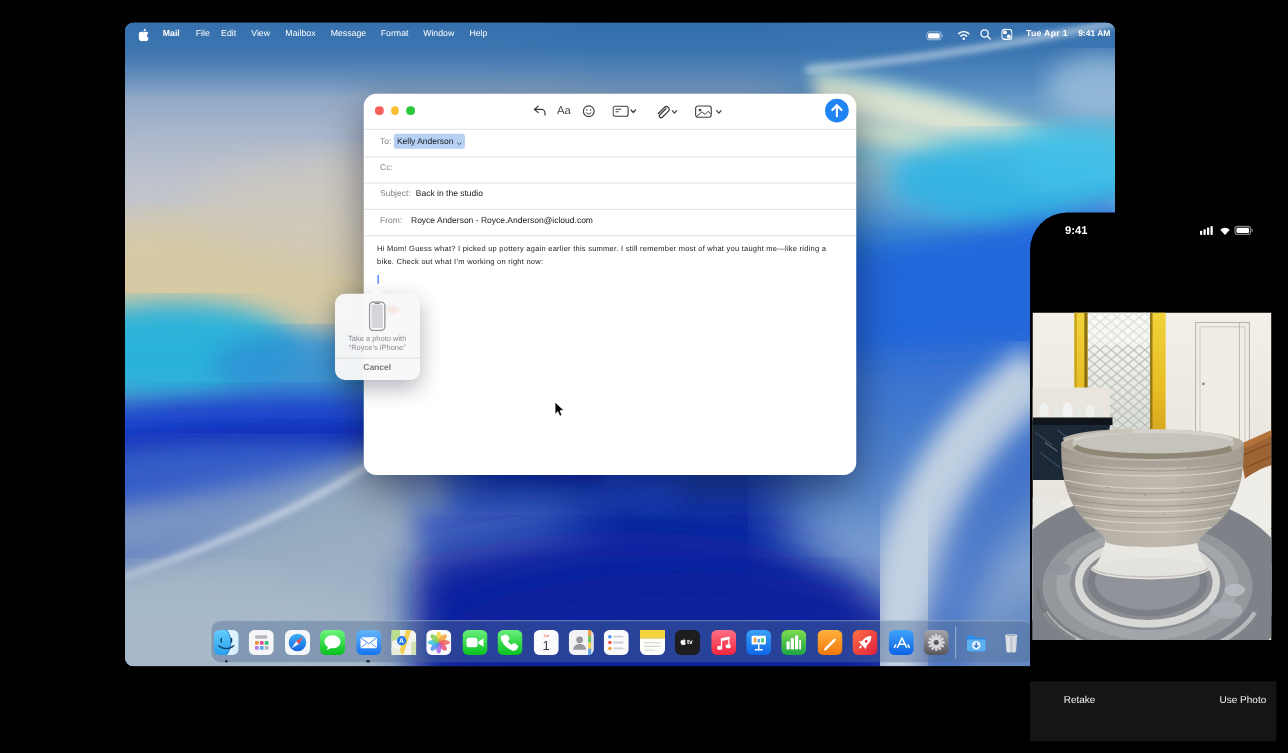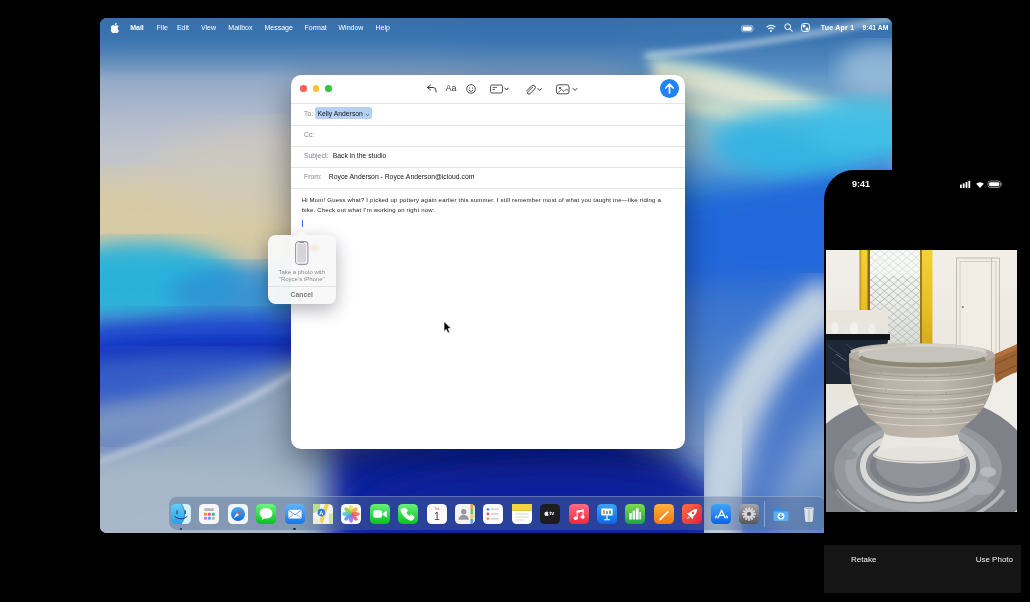--- a/index.html
+++ b/index.html
@@ -9,21 +9,21 @@
   #desktop { position:absolute; left:100px; top:18px; width:792px; height:515px;
     border-radius:7px; overflow:hidden; }
   #wall { position:absolute; left:0; top:0; }
 
   
   #menubar { position:absolute; left:0; top:0; width:100%; height:22px; color:#fff;
     font-size:7px; font-weight:bold; }
   #menubar span { position:absolute; top:6px; }
 
   
-  #mailwin { position:absolute; left:190.5px; top:57px; width:394.5px; height:374px;
+  #mailwin { position:absolute; left:190.5px; top:57px; width:394.5px; height:305px;
     background:#fff; border-radius:10px; box-shadow:0 12px 32px rgba(0,0,20,.45);
     overflow:hidden; }
   .tl { position:absolute; top:10.2px; width:6.6px; height:6.6px; border-radius:50%; }
   .sep { position:absolute; left:0; width:100%; height:1px; background:#e7e7e9; }
   .flabel { position:absolute; left:13.5px; font-size:6.8px; color:#84848a; }
   .fval { position:absolute; font-size:6.8px; color:#161618; }
   .ticon { position:absolute; top:8.5px; }
   #body-text { position:absolute; left:11.2px; top:119.8px; width:361px;
     font-size:6px; line-height:10px; color:#1c1c1e; letter-spacing:0.20px; }
 

